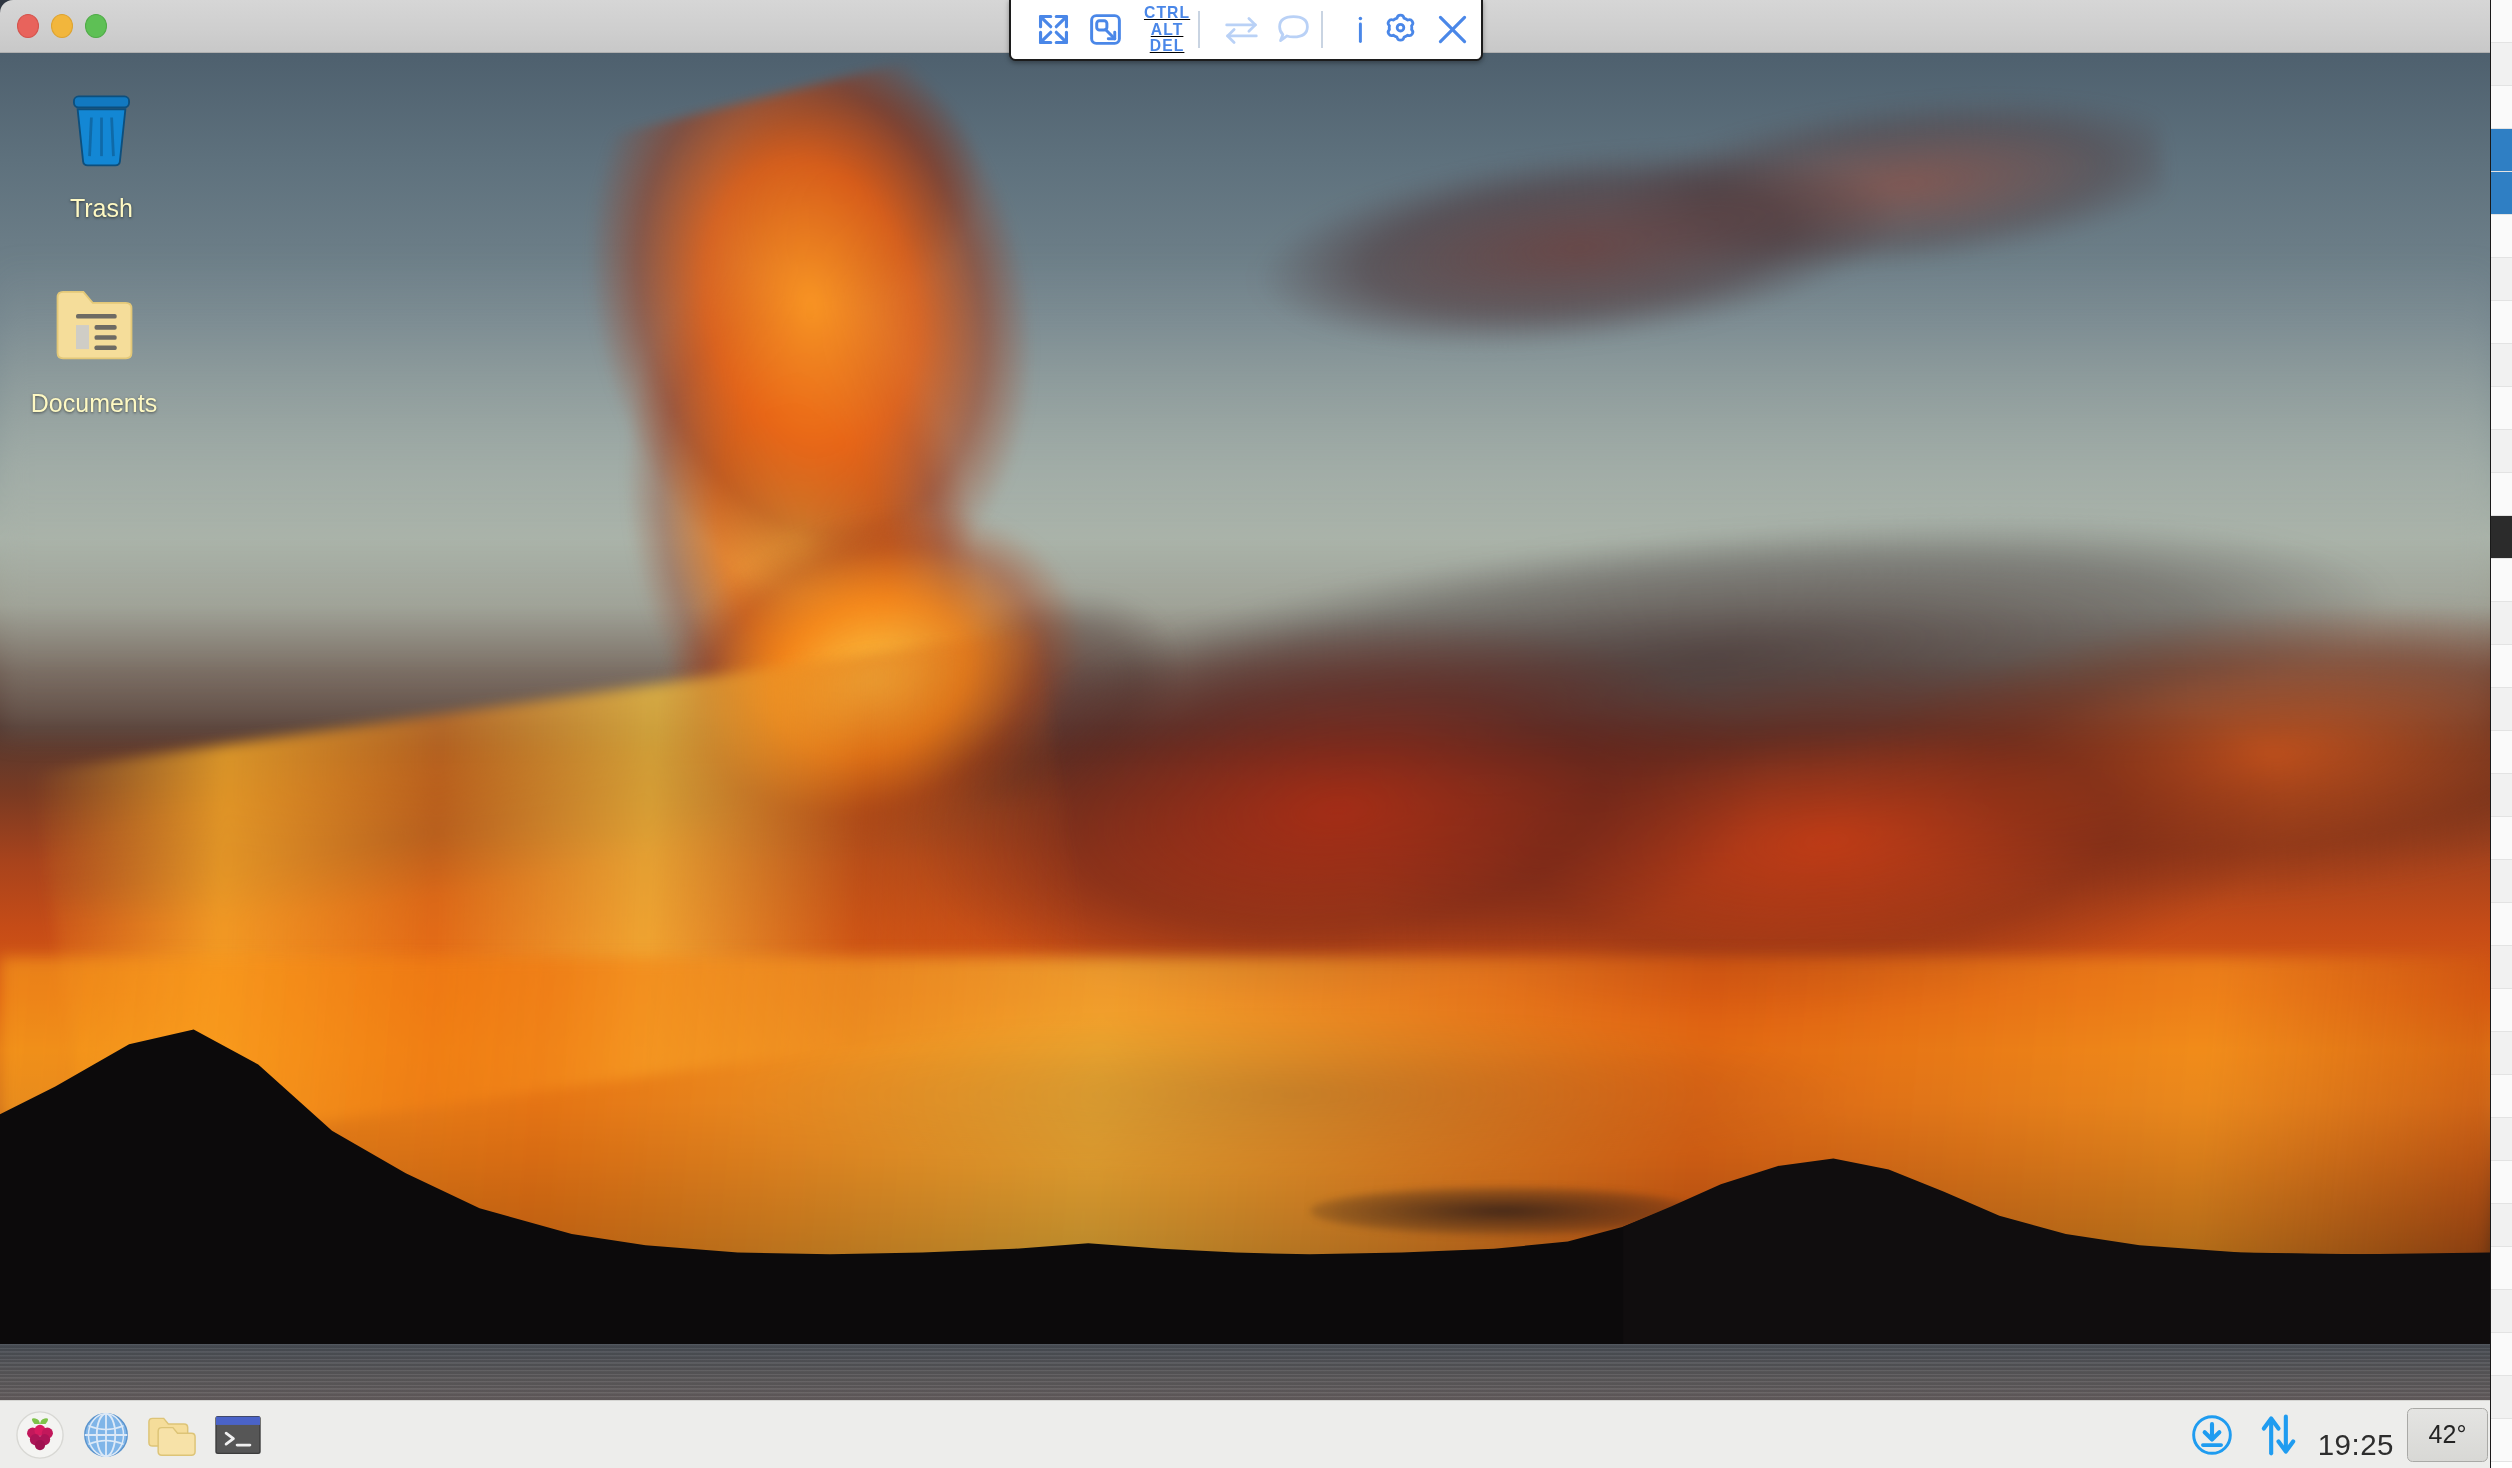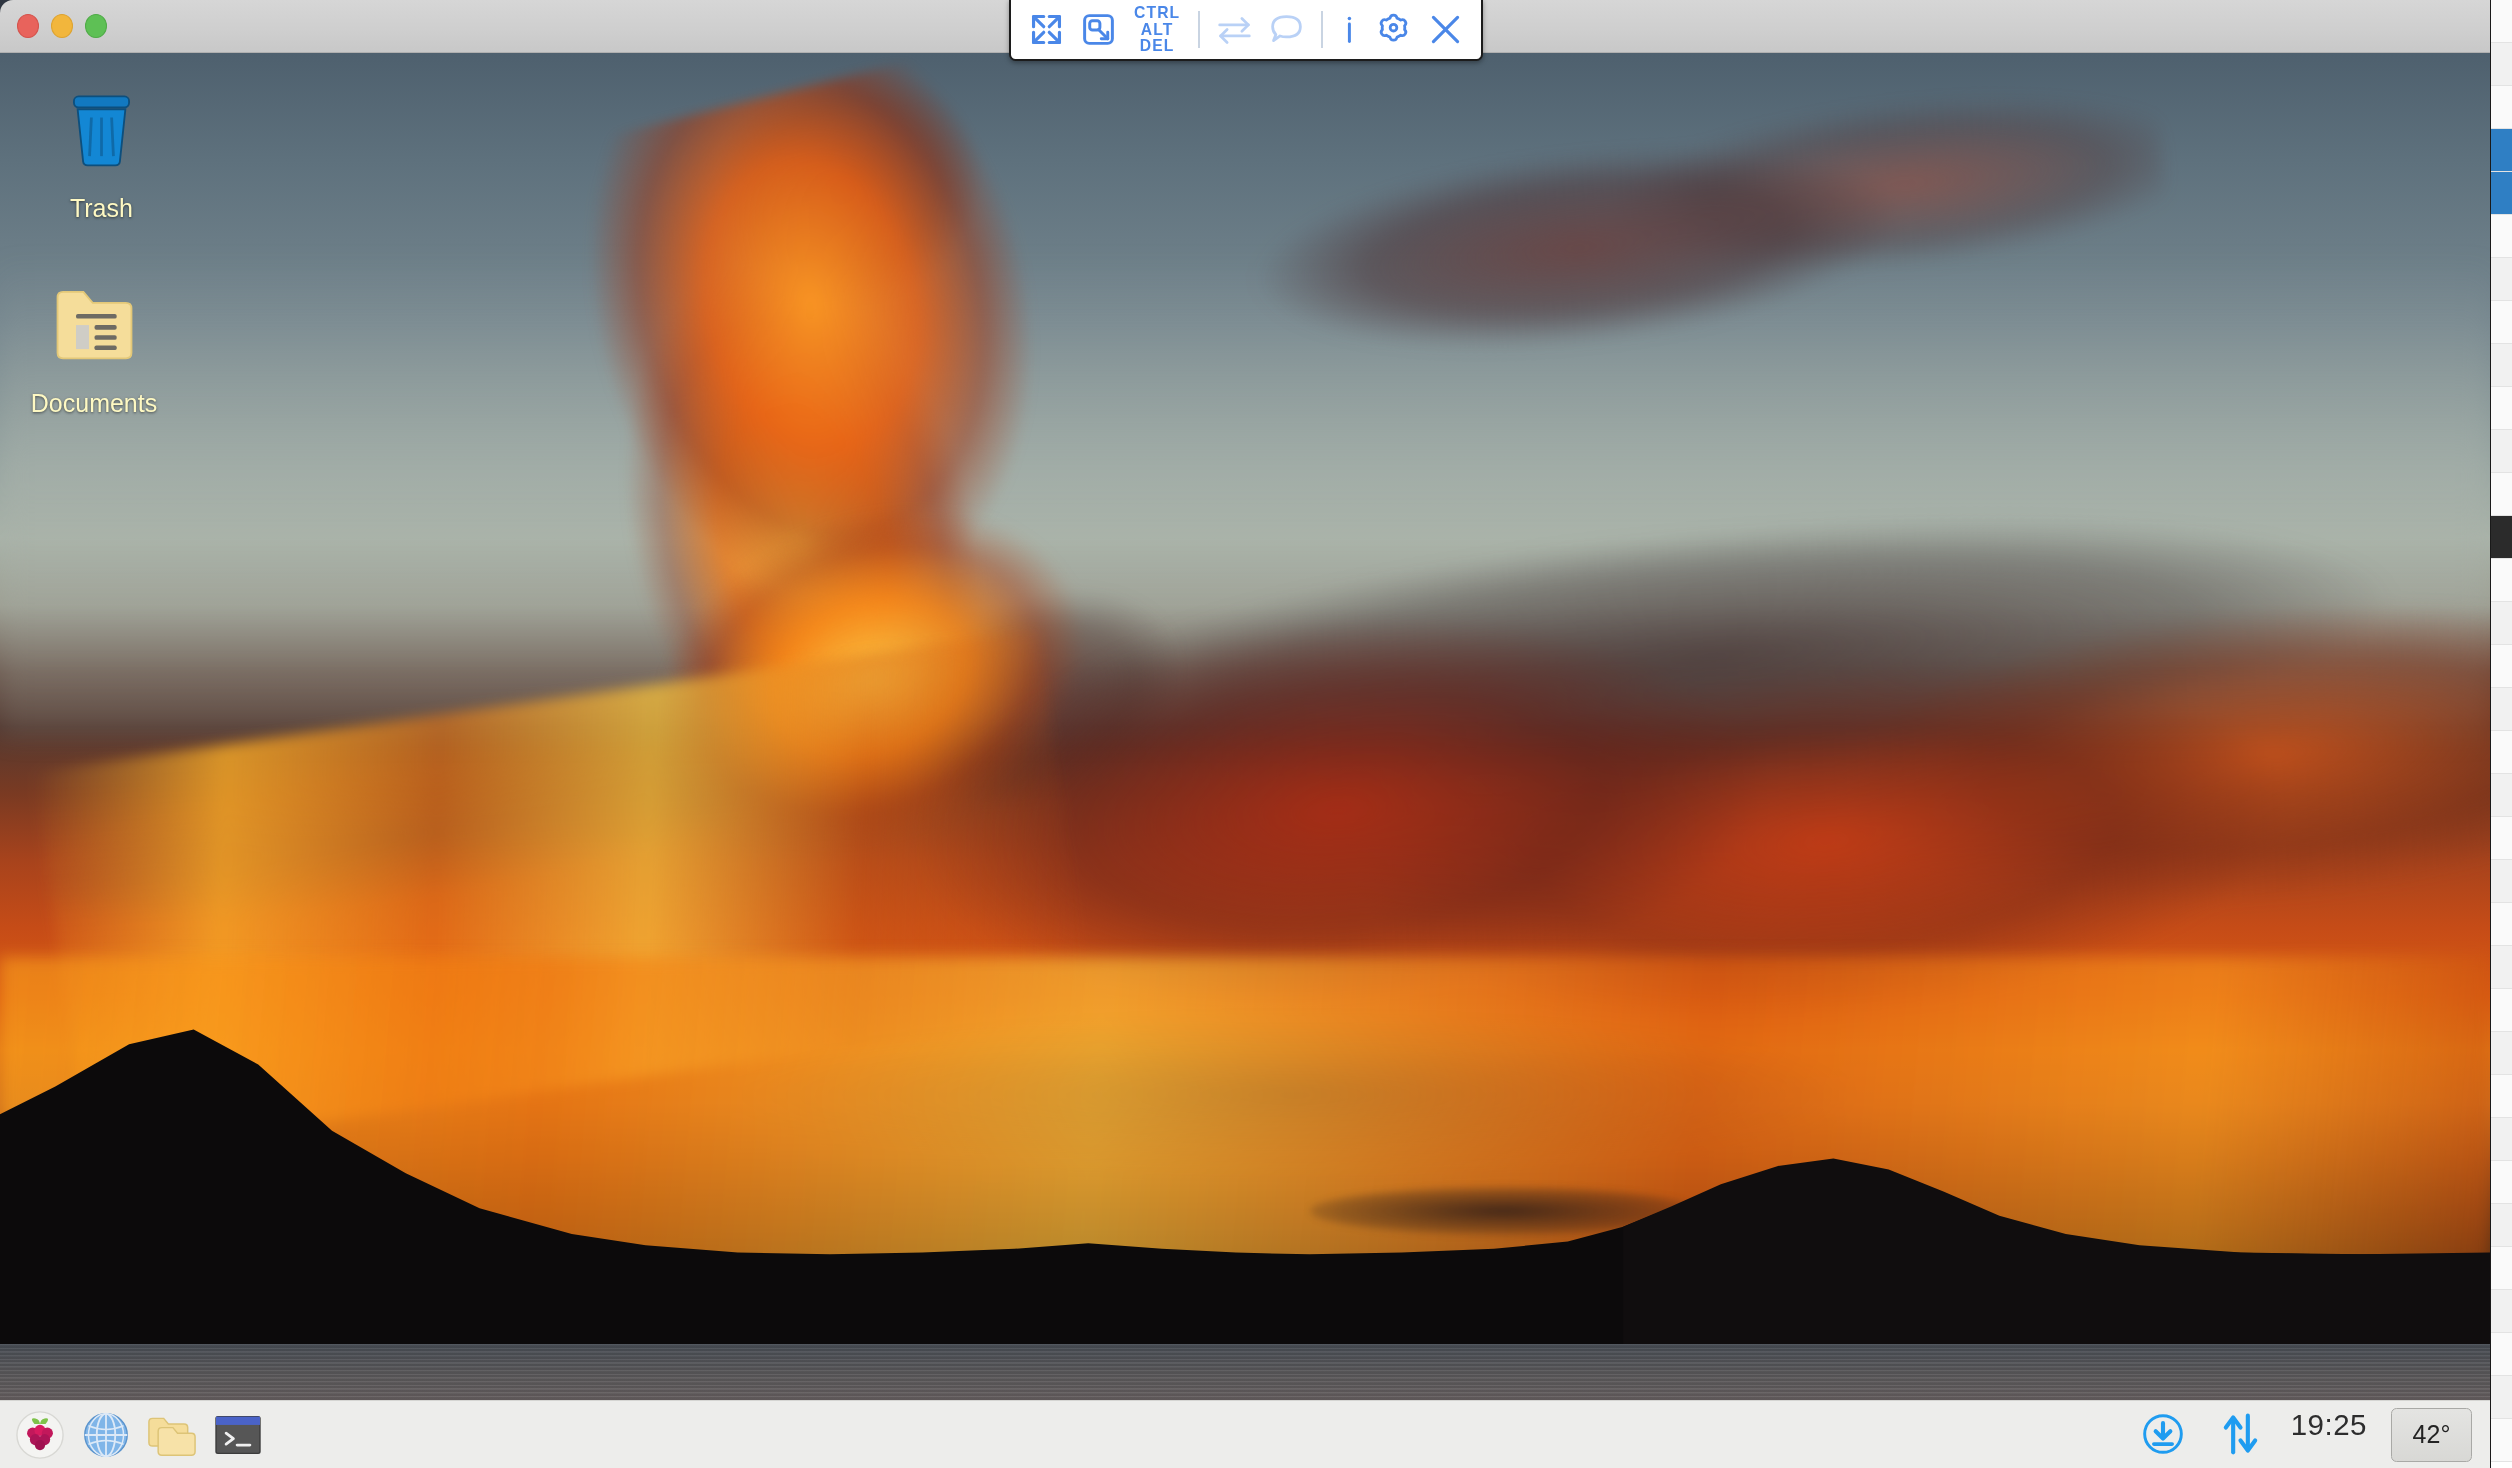--- a/index.html
+++ b/index.html
@@ -234,23 +234,24 @@
     display: flex;
     align-items: center;
     padding: 0 9.2px;
     box-sizing: border-box;
     box-shadow: 0 1.8px 5.5px rgba(0,0,0,0.35);
   }
   .tb-btn {
     width: 52px; height: 48px;
     display: flex;
     align-items: center;
-    justify-content: center;
+    justify-content: flex-end;
     cursor: pointer;
     user-select: none;
+    text-decoration: underline;
   }
   .tb-btn.disabled { opacity: 0.38; cursor: default; }
   .tb-sep {
     width: 1.8px; height: 37px;
     background: #c9d4e2;
     margin: 0 8.3px;
   }
   .cad-text {
     font-size: 15.7px;
     font-weight: bold;
@@ -274,23 +275,23 @@
   }
   #taskbar-left {
     display: flex;
     align-items: center;
     gap: 13px;
     padding-left: 13px;
   }
   #taskbar-right {
     margin-left: auto;
     display: flex;
-    align-items: flex-start;
-    gap: 24px;
-    padding-right: 18px;
+    align-items: flex-end;
+    gap: 13px;
+    padding-right: 2px;
   }
   .tb-item {
     width: 53px; height: 53px;
     display: flex;
     align-items: center;
     justify-content: center;
     cursor: pointer;
     border-radius: 3.7px;
   }
   #clock {

